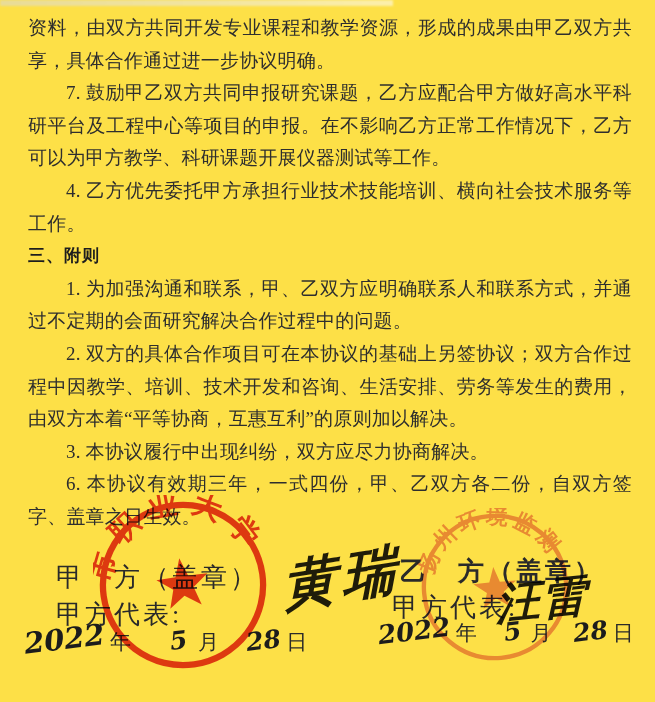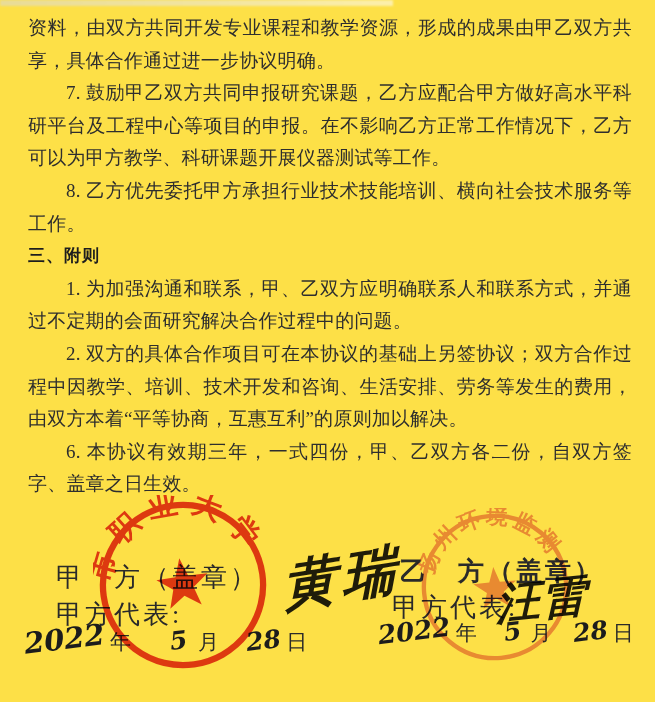--- a/index.html
+++ b/index.html
@@ -74,24 +74,25 @@
 </style>
 </head>
 <body>
 
 <div class="page">
   <div class="scan-edge"></div>
 
   <div class="content">
     <p class="para">资料，由双方共同开发专业课程和教学资源，形成的成果由甲乙双方共享，具体合作通过进一步协议明确。</p>
     <p class="para indent">7. 鼓励甲乙双方共同申报研究课题，乙方应配合甲方做好高水平科研平台及工程中心等项目的申报。在不影响乙方正常工作情况下，乙方可以为甲方教学、科研课题开展仪器测试等工作。</p>
-    <p class="para indent">8. 乙方优先委托甲方承担行业技术技能培训、横向社会技术服务等工作。</p>
+    <p class="para indent">4. 乙方优先委托甲方承担行业技术技能培训、横向社会技术服务等工作。</p>
     <p class="heading">三、附则</p>
     <p class="para indent">1. 为加强沟通和联系，甲、乙双方应明确联系人和联系方式，并通过不定期的会面研究解决合作过程中的问题。</p>
     <p class="para indent">2. 双方的具体合作项目可在本协议的基础上另签协议；双方合作过程中因教学、培训、技术开发和咨询、生活安排、劳务等发生的费用，由双方本着“平等协商，互惠互利”的原则加以解决。</p>
+    <p class="para indent">3. 本协议履行中出现纠纷，双方应尽力协商解决。</p>
     <p class="para indent">6. 本协议有效期三年，一式四份，甲、乙双方各二份，自双方签字、盖章之日生效。</p>
   </div>
 
   <div class="sig-label" style="left:56px;top:560px;">甲　方（盖章）</div>
   <div class="sig-label" style="left:56px;top:597px;">甲方代表:</div>
   <div class="date-line" style="left:24px;top:622px;">
     <span class="hand year">2022</span>
     <span class="unit">年</span>
     <span class="hand num gap-a-month">5</span>
     <span class="unit gap-a-unit">月</span>

